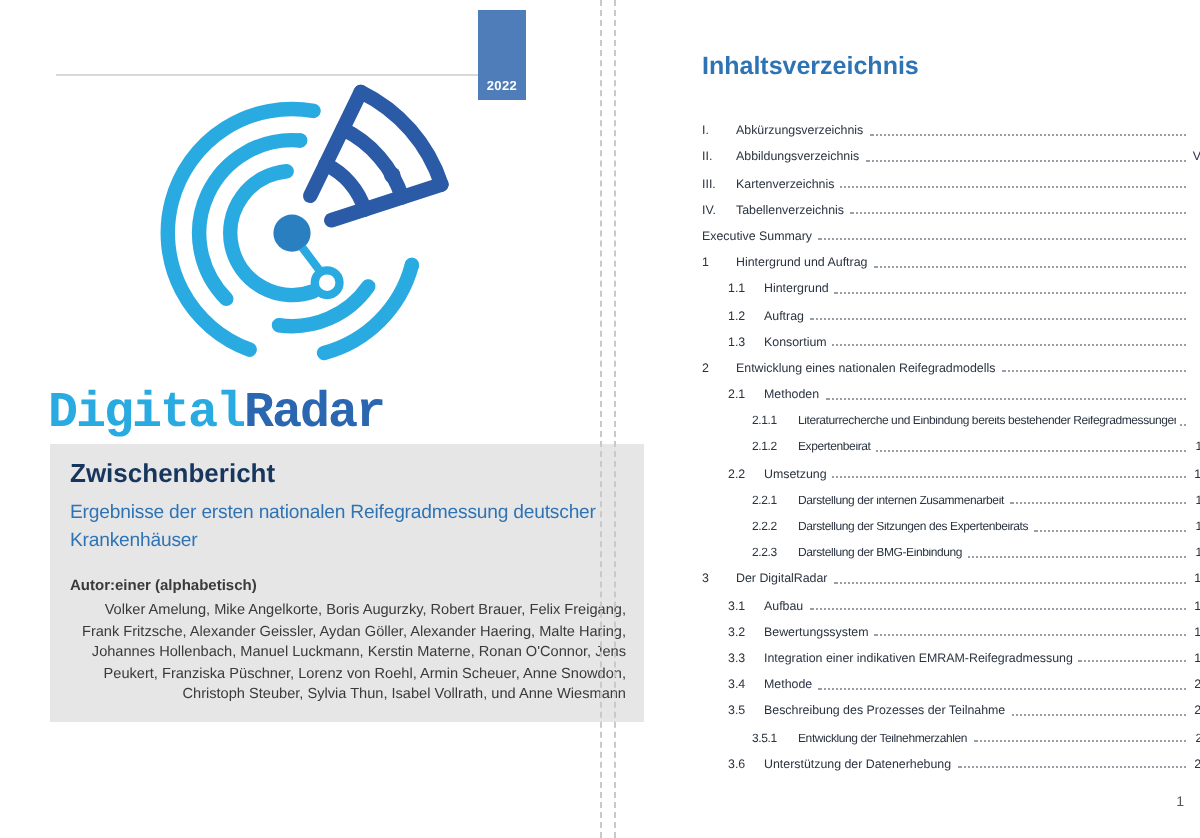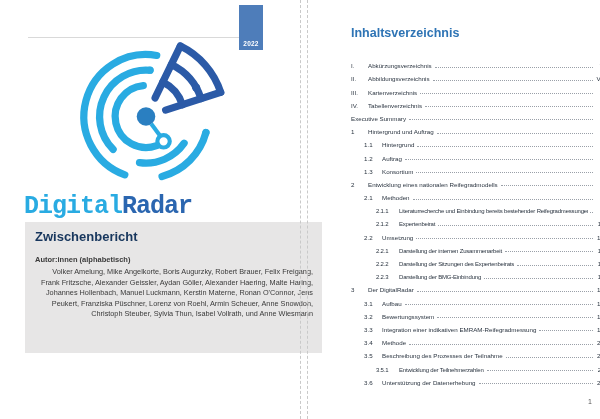--- a/index.html
+++ b/index.html
@@ -85,21 +85,22 @@
       </g>
       <circle cx="133.5" cy="48" r="4" fill="#2b5aa7"></circle>
     </svg>
 
     <div class="wordmark">
       <span class="wm-digital">Digital</span><span class="wm-radar">Radar</span>
     </div>
 
     <div class="info-box">
       <h1 class="report-title">Zwischenbericht</h1>
-      <div class="authors-heading">Autor:innen (alphabetisch)</div>
+      <p class="report-subtitle">Ergebnisse der ersten nationalen Reifegradmessung deutscher Krankenhäuser</p>
+      <div class="authors-heading">Autor:einer (alphabetisch)</div>
       <p class="authors">Volker Amelung, Mike Angelkorte, Boris Augurzky, Robert Brauer, Felix Freigang, Frank Fritzsche, Alexander Geissler, Aydan Göller, Alexander Haering, Malte Haring, Johannes Hollenbach, Manuel Luckmann, Kerstin Materne, Ronan O'Connor, Jens Peukert, Franziska Püschner, Lorenz von Roehl, Armin Scheuer, Anne Snowdon, Christoph Steuber, Sylvia Thun, Isabel Vollrath, und Anne Wiesmann</p>
     </div>
   </div>
 
   <div class="sep sep1"></div>
   <div class="sep sep2"></div>
 
   <div class="page page-right">
     <h2 class="toc-heading">Inhaltsverzeichnis</h2>
     <div class="toc-list">

